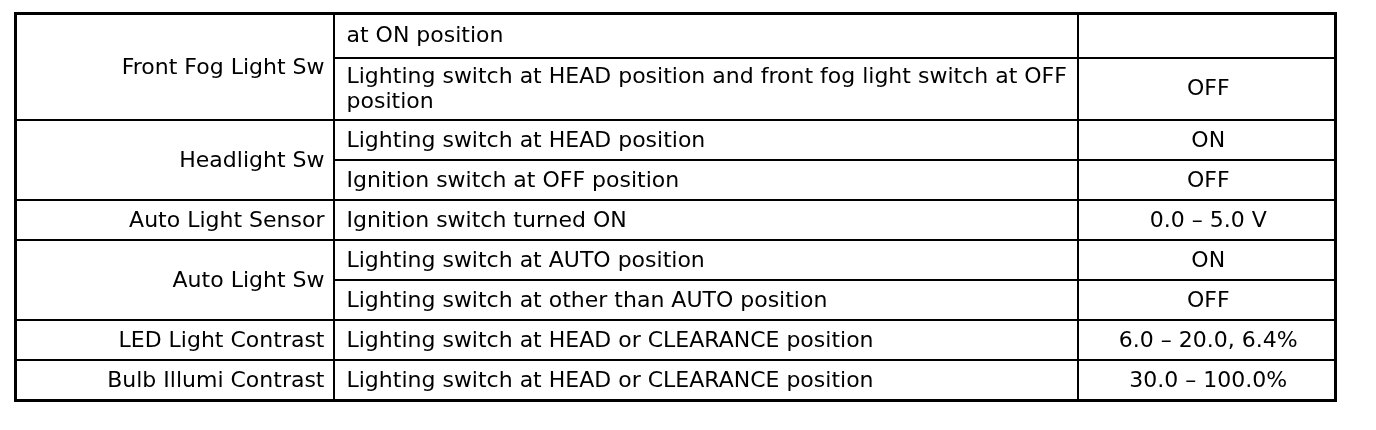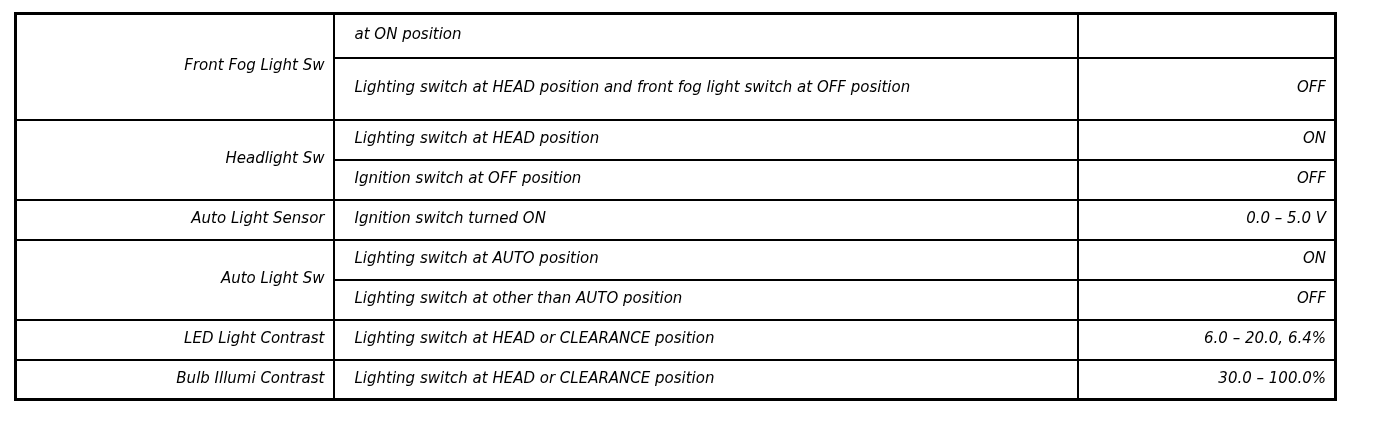--- a/index.html
+++ b/index.html
@@ -30,36 +30,35 @@
     top: 12px;
     width: 1320px;
     border-collapse: collapse;
     table-layout: fixed;
     background: #ffffff;
   }
 
   #spec-table td {
     border: 2px solid #000000;
     background: #ffffff;
-    font-size: 15px;
+    font-size: 22px;
     line-height: 1.18;
     color: #000000;
-    padding: 4px 8px 5px 20px;
+    padding: 4px 8px 5px 12px;
     vertical-align: middle;
     box-sizing: border-box;
-    font-style: italic;
   }
 
   
   #spec-table {
     outline: none;
   }
   #spec-table tbody tr td.col-item      { width: 318px; }
   #spec-table tbody tr td.col-condition { width: 744px; }
-  #spec-table tbody tr td.col-value     { width: 258px; text-align: right; }
+  #spec-table tbody tr td.col-value     { width: 258px; }
 
   td.col-item {
     text-align: right;
     white-space: nowrap;
   }
   td.col-condition {
     text-align: left;
   }
   td.col-value {
     text-align: center;

